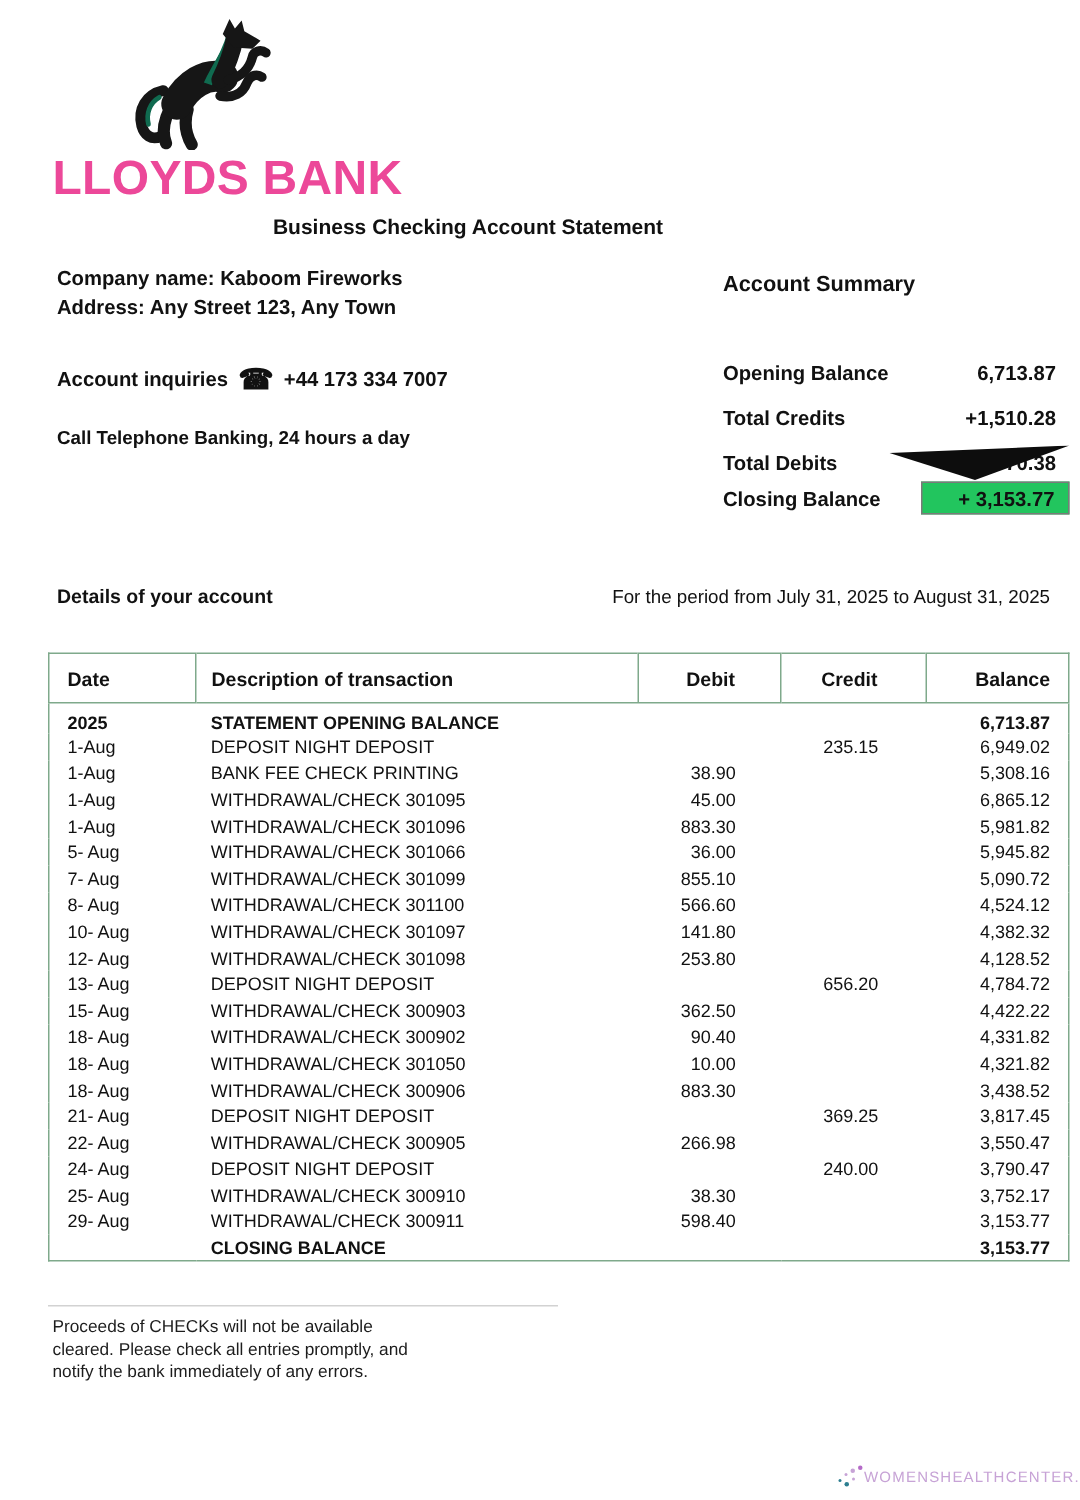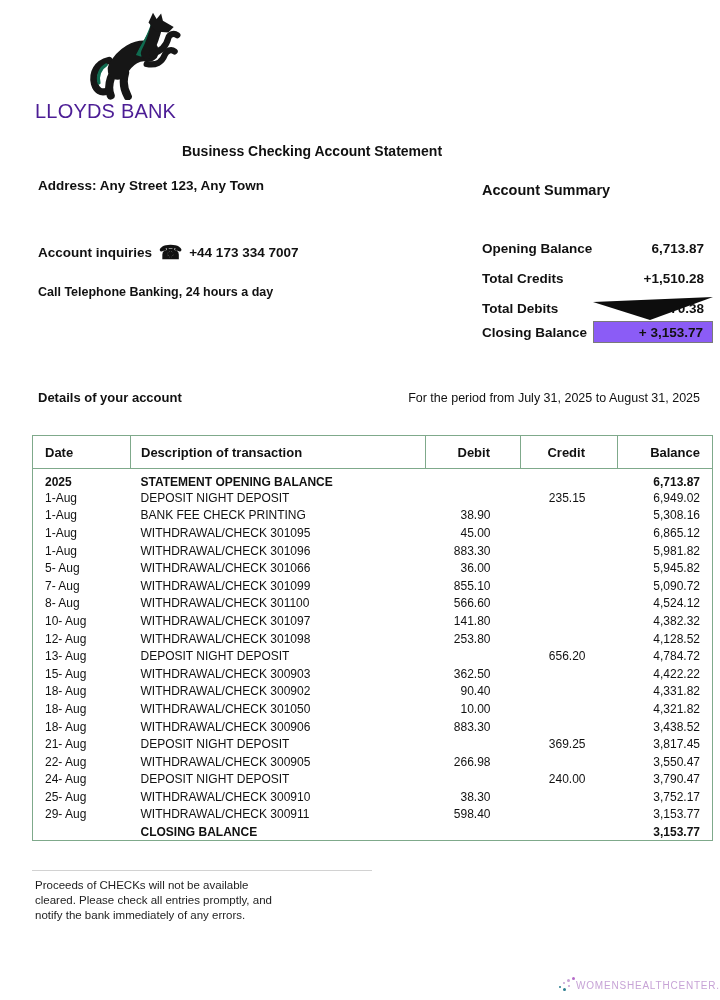--- a/index.html
+++ b/index.html
@@ -3,39 +3,39 @@
 <meta charset="utf-8">
 <style>
   * { margin:0; padding:0; box-sizing:border-box; }
   html,body { background:#ffffff; }
   body { font-family:"Liberation Sans", sans-serif; color:#111; }
   .page { position:relative; width:720px; height:1000px; background:#fff; overflow:hidden; }
 
   
   .logo { position:absolute; left:35px; top:8px; width:190px; }
   .horse { position:absolute; left:48px; top:2px; width:122px; height:90px; }
-  .brand-name { position:absolute; left:0; top:92px; font-size:20px; font-weight:400; letter-spacing:0.2px; color:#4c1d95; white-space:nowrap; }
+  .brand-name { position:absolute; left:0; top:92px; font-size:32px; font-weight:700; letter-spacing:0.2px; color:#ec4899; white-space:nowrap; }
 
   
   .doc-title { position:absolute; left:0; top:143px; width:624px; text-align:center; font-size:14px; font-weight:700; }
 
   .customer { position:absolute; left:38px; top:176px; font-size:13.5px; font-weight:700; line-height:19px; }
   .inquiries { position:absolute; left:38px; top:241px; font-size:13.5px; font-weight:700; }
   .inquiries .phone-glyph { font-size:19px; vertical-align:-2px; padding:0 3px; }
   .telebank { position:absolute; left:38px; top:285px; font-size:12.5px; font-weight:700; }
 
   
   .summary { position:absolute; left:482px; top:182px; width:231px; }
   .summary-heading { position:absolute; top:0; left:0; font-size:14.5px; font-weight:700; }
   .summary-row { position:absolute; left:0; width:222px; display:flex; justify-content:space-between; font-size:13.5px; font-weight:700;margin-top:28px; }
   .summary-row.r0 { top:31px; } .summary-row.r1 { top:61px; } .summary-row.r2 { top:91px; }
   .arrow-down { position:absolute; top:115px; left:111px; width:120px; height:24px; }
   .closing-row { position:absolute; top:139px; left:0; width:231px; display:flex; align-items:center; }
   .closing-label { font-size:13.5px; font-weight:700; flex:0 0 auto; }
-  .closing-box { margin-left:auto; width:120px; height:22px; border:1px solid #7a7a7a; display:flex; align-items:center; justify-content:flex-end; padding-right:9px; font-size:13.5px; font-weight:700; background:#8b5cf6; }
+  .closing-box { margin-left:auto; width:99px; height:22px; border:1px solid #7a7a7a; display:flex; align-items:center; justify-content:flex-end; padding-right:9px; font-size:13.5px; font-weight:700; background:#22c55e; }
 
   
   .details-heading { position:absolute; left:38px; top:390px; font-size:13px; font-weight:700; }
   .period { position:absolute; right:20px; top:391px; font-size:12.5px; }
 
   
   .tx-table { position:absolute; left:32px; top:435px; width:680px; border-collapse:collapse; table-layout:fixed; }
   .tx-table { border:1.5px solid #7fa98b; }
   .tx-table col.c-date { width:98px; } .tx-table col.c-desc { width:295px; }
   .tx-table col.c-debit { width:95px; } .tx-table col.c-credit { width:97px; } .tx-table col.c-bal { width:95px; }
@@ -89,20 +89,21 @@
       <path d="M74 48 C84 46 90 39 92 31 C93 27 98 25 102 28" fill="none" stroke="#161616" stroke-width="7" stroke-linecap="round"></path>
 
       <path d="M68 60 C78 62 85 58 88 50 C90 45 95 43 99 46" fill="none" stroke="#161616" stroke-width="7" stroke-linecap="round"></path>
     </svg>
     <div class="brand-name">LLOYDS BANK</div>
   </div>
 
   <div class="doc-title">Business Checking Account Statement</div>
 
   <div class="customer">
+    <div>Company name: Kaboom Fireworks</div>
     <div>Address: Any Street 123, Any Town</div>
   </div>
 
   <div class="inquiries">
     <span>Account inquiries</span>
     <span class="phone-glyph">☎</span>
     <span>+44 173 334 7007</span>
   </div>
 
   <div class="telebank">Call Telephone Banking, 24 hours a day</div>

